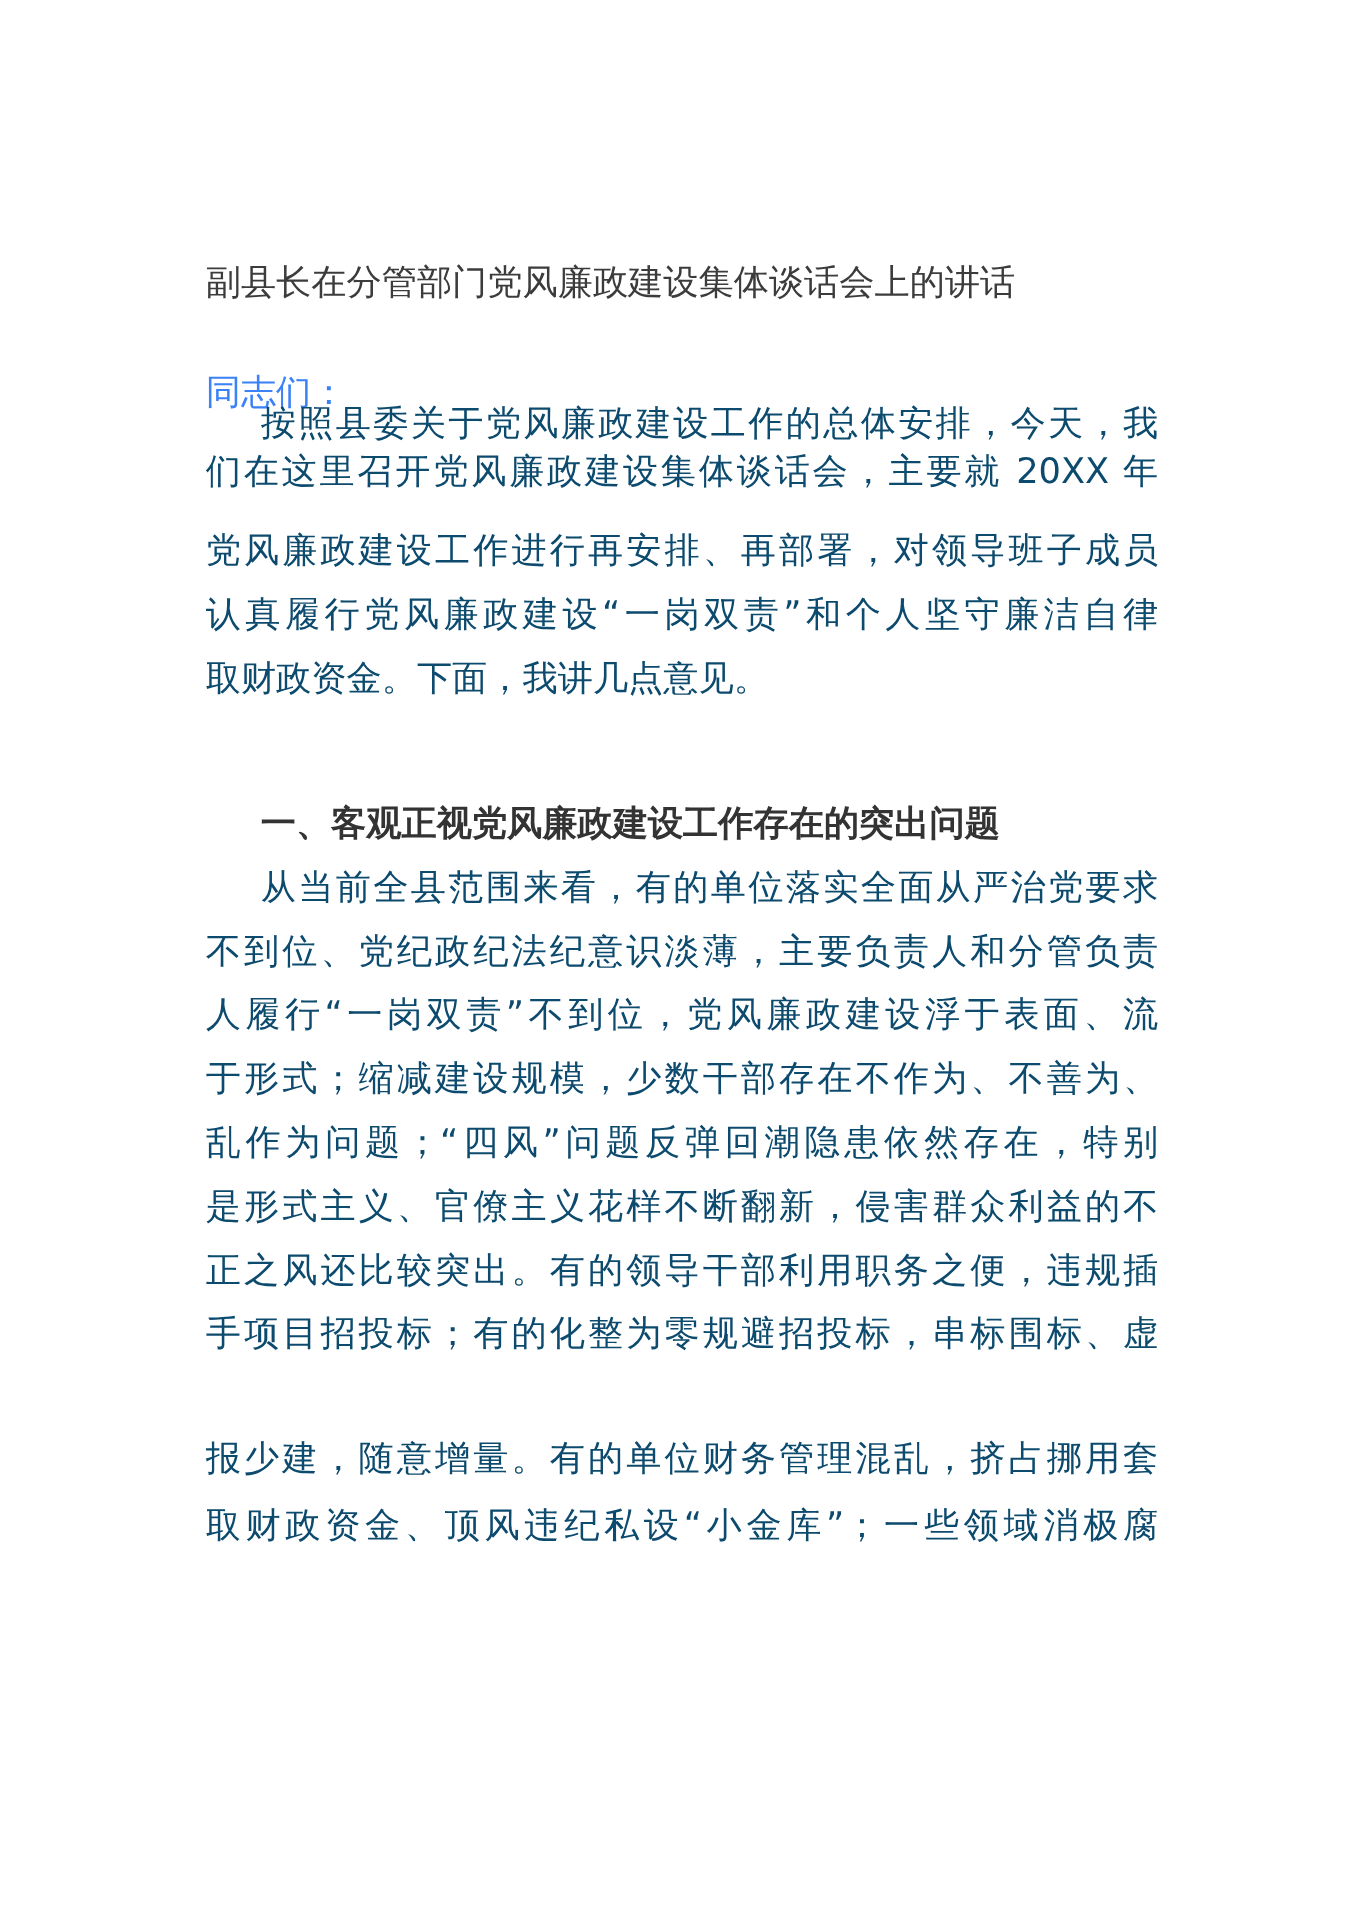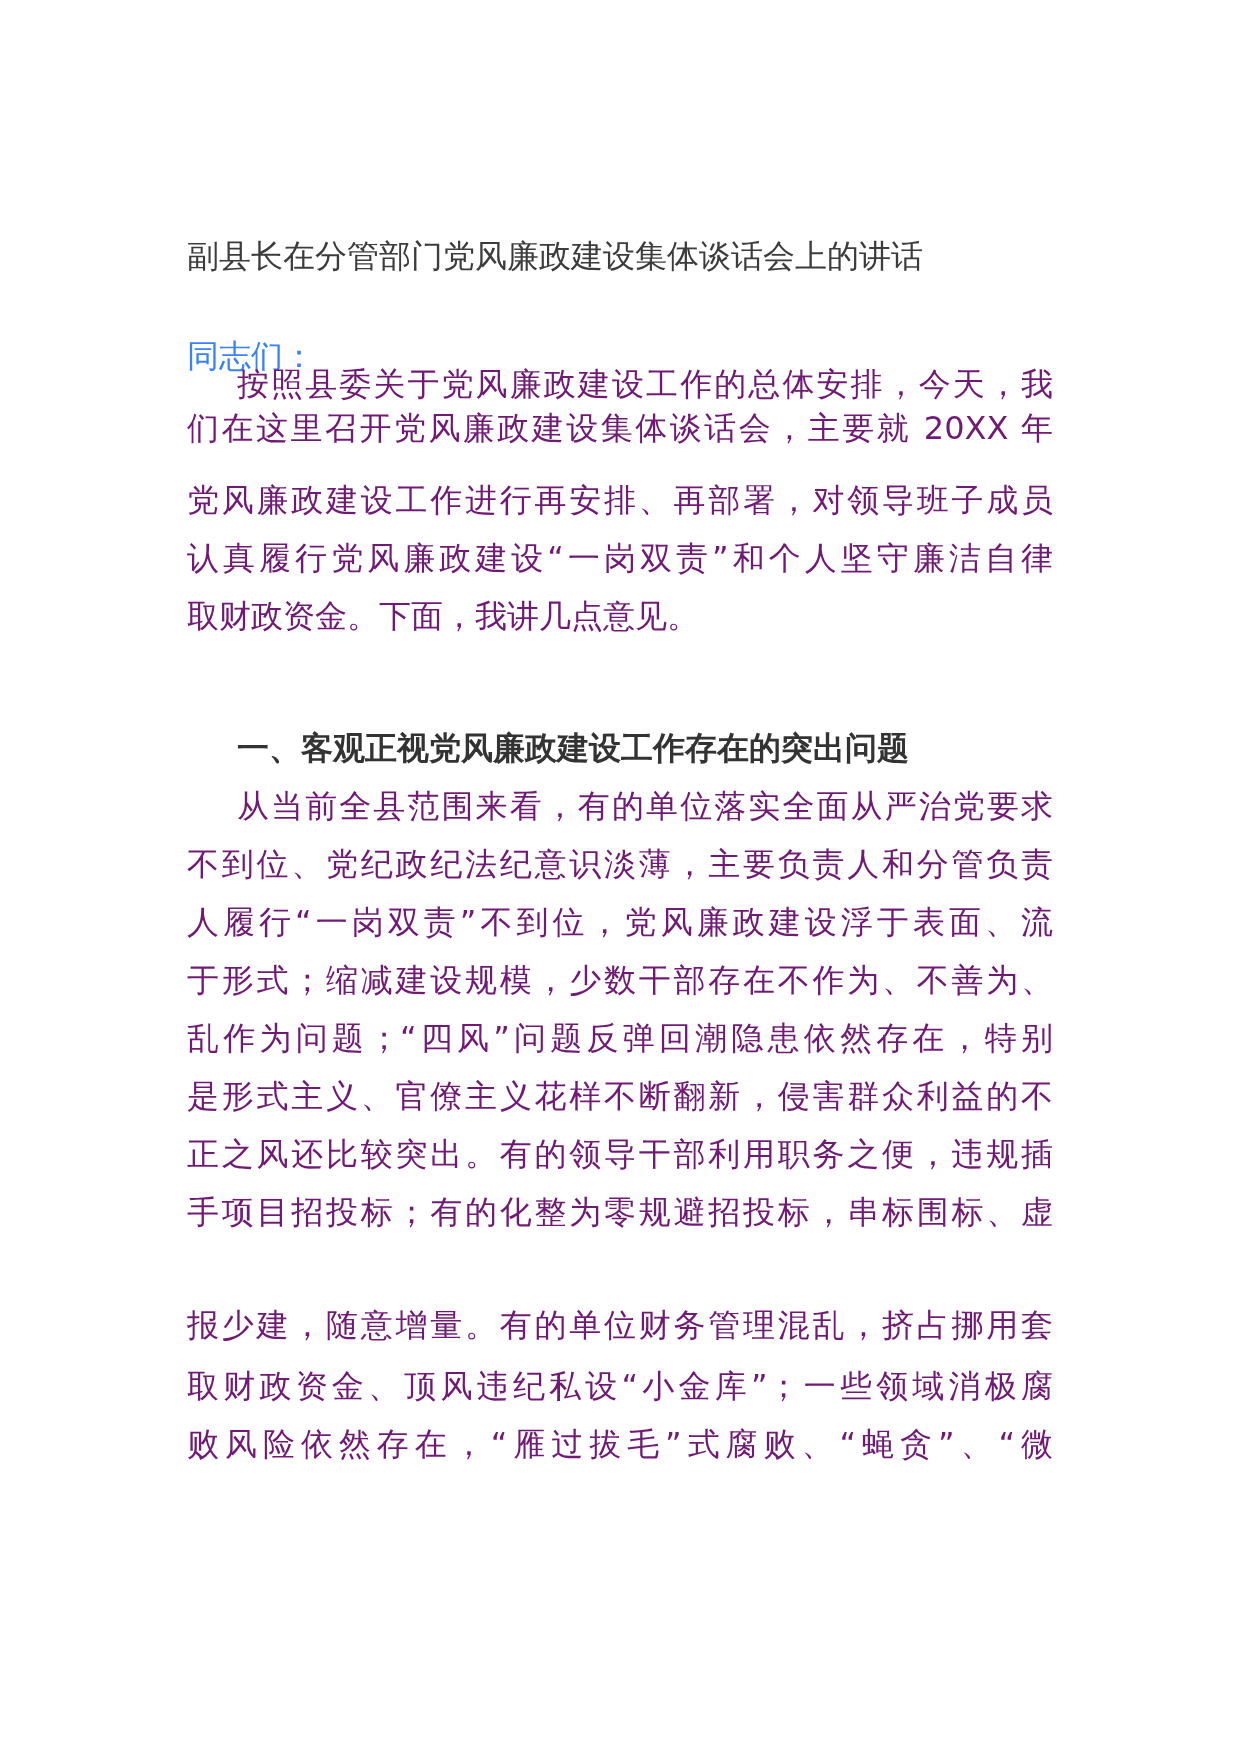--- a/index.html
+++ b/index.html
@@ -42,21 +42,21 @@
     }
     .line {
       position: absolute;
       left: 187px;
       width: 866px;
       font-size: 32px;
       line-height: 40px;
       white-space: nowrap;
       text-align: justify;
       text-align-last: justify;
-      color: #701a75;
+      color: #0c4a6e;
     }
     .line.last {
       text-align-last: left;
     }
     .line.indent {
       left: 237px;
       width: 816px;
     }
     .heading {
       position: absolute;
@@ -90,15 +90,14 @@
   <div class="line indent" style="top:786px;">从当前全县范围来看，有的单位落实全面从严治党要求</div>
   <div class="line" style="top:844px;">不到位、党纪政纪法纪意识淡薄，主要负责人和分管负责</div>
   <div class="line" style="top:902px;">人履行“一岗双责”不到位，党风廉政建设浮于表面、流</div>
   <div class="line" style="top:960px;">于形式；缩减建设规模，少数干部存在不作为、不善为、</div>
   <div class="line" style="top:1018px;">乱作为问题；“四风”问题反弹回潮隐患依然存在，特别</div>
   <div class="line" style="top:1076px;">是形式主义、官僚主义花样不断翻新，侵害群众利益的不</div>
   <div class="line" style="top:1134px;">正之风还比较突出。有的领导干部利用职务之便，违规插</div>
   <div class="line" style="top:1192px;">手项目招投标；有的化整为零规避招投标，串标围标、虚</div>
   <div class="line" style="top:1308px;font-family:Liberation Mono, monospace;">报少建，随意增量。有的单位财务管理混乱，挤占挪用套</div>
   <div class="line" style="top:1366px;">取财政资金、顶风违纪私设“小金库”；一些领域消极腐</div>
-  <div class="line" style="top:1424px;">败风险依然存在，“雁过拔毛”式腐败、“蝇贪”、“微</div>
 
 </div>
 
 </body></html>

